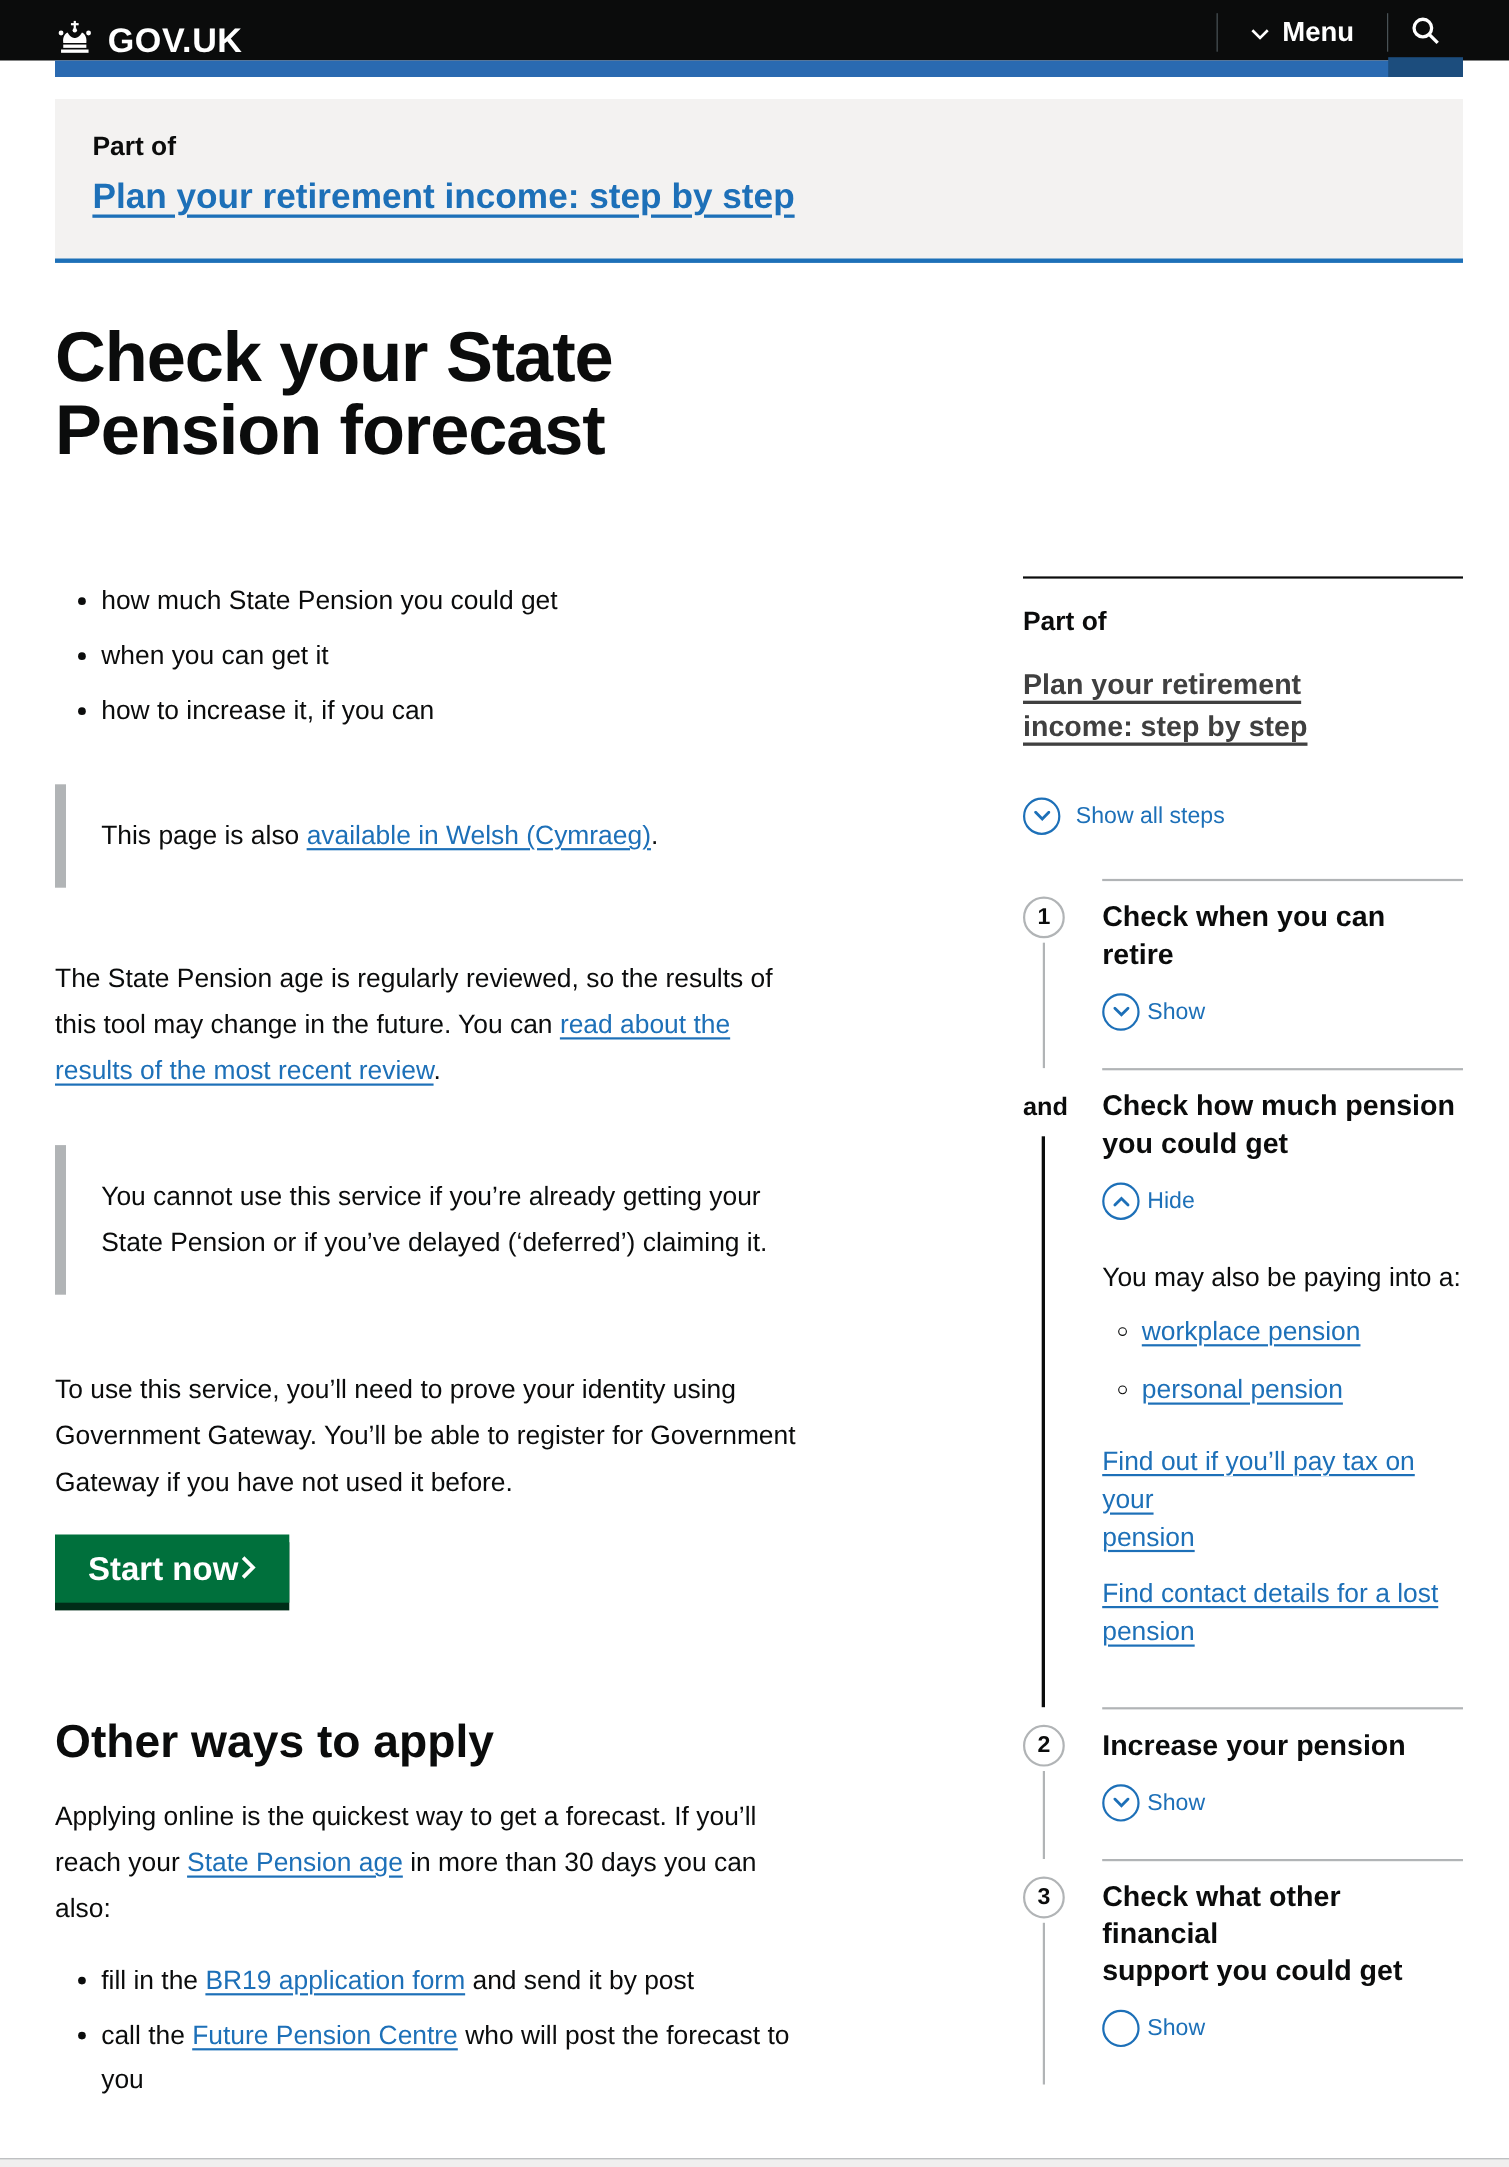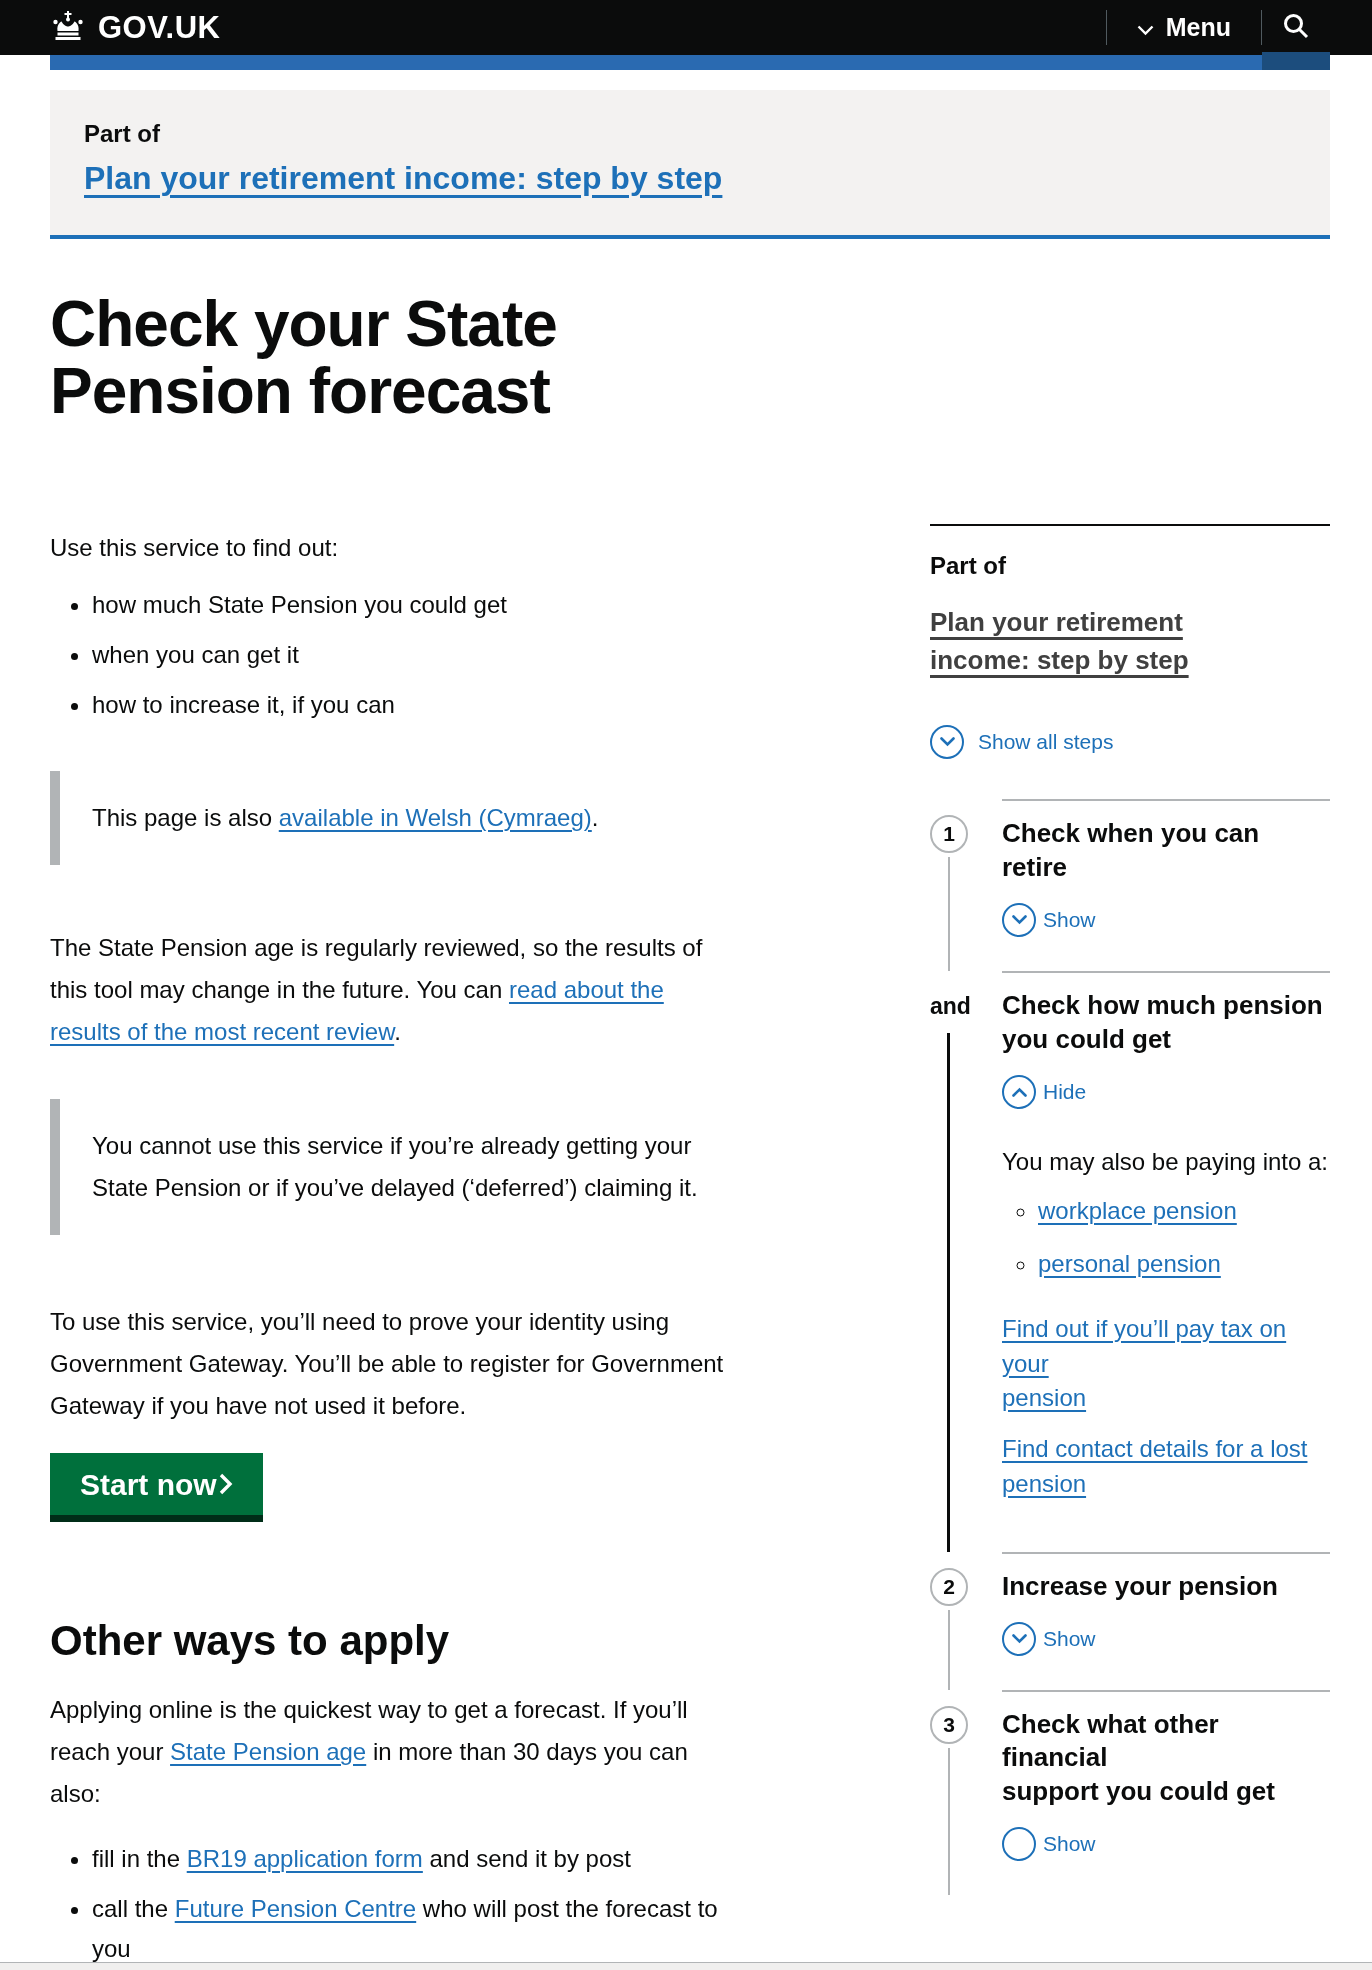--- a/index.html
+++ b/index.html
@@ -6,21 +6,21 @@
   html,body { margin:0; padding:0; }
   body {
     width:1372px; height:1970px; overflow:hidden; position:relative;
     background:#ffffff; color:#0b0c0c;
     font-family:"Liberation Sans", sans-serif;
   }
   a { cursor:pointer; }
 
   
   .site-header {
-    height:55px; background:#0b0c0c; display:flex; align-items:center;
+    height:55px; background:#0b0c0c; display:flex; align-items:flex-end;
     justify-content:space-between; padding-left:48px;
   }
   .logo { display:flex; align-items:center; gap:10px; color:#fff; text-decoration:none; }
   .logo-text { font-size:31px; font-weight:bold; letter-spacing:0.5px; }
   .hdr-right { display:flex; align-items:stretch; height:51px; margin-right:42px; }
   .hdr-divider { width:1px; background:#505a5f; margin:8px 0; }
   .menu-btn {
     display:flex; align-items:center; gap:12px; color:#fff; background:none; border:none;
     font-size:25px; font-weight:bold; padding:0 30px; font-family:inherit;
   }
@@ -182,21 +182,20 @@
   <p class="kicker">Part of</p>
   <a class="big-link">Plan your retirement income: step by step</a>
 </section>
 
 <div class="content">
 
   <main>
     <h1 class="page-title">Check your State
 Pension forecast</h1>
 
-    <p class="body-text lead">Use this service to find out:</p>
 
     <ul class="bullets">
       <li>how much State Pension you could get</li>
       <li>when you can get it</li>
       <li>how to increase it, if you can</li>
     </ul>
 
     <div class="inset">
       <span>This page is also </span><a class="text-link">available in Welsh (Cymraeg)</a><span>.</span>
     </div>

